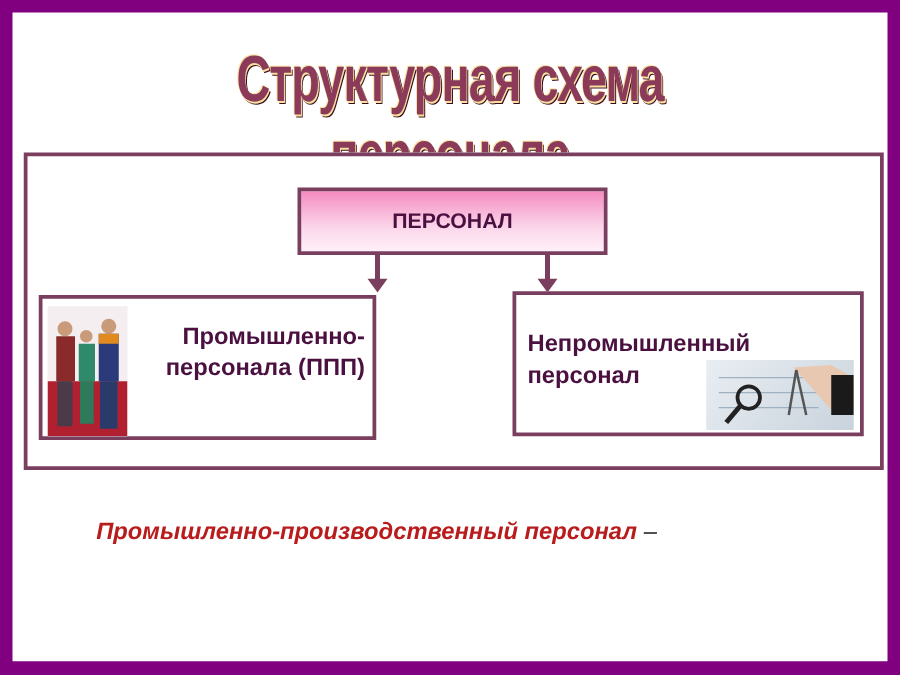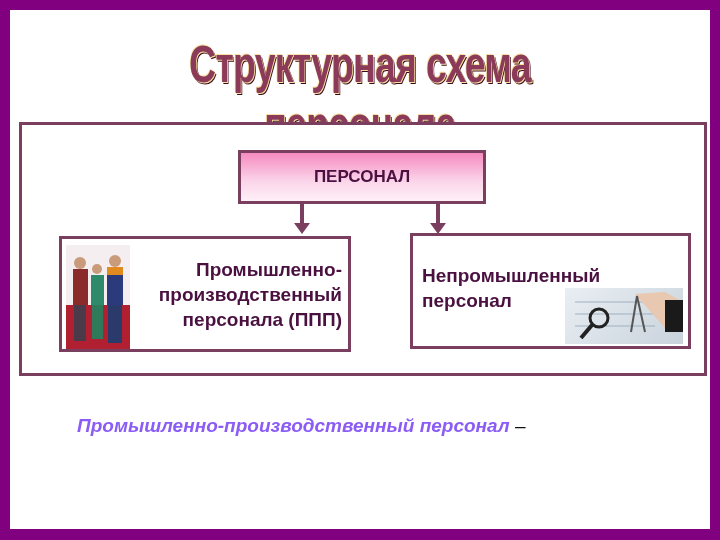--- a/index.html
+++ b/index.html
@@ -34,38 +34,38 @@
   .arrow { position:absolute; width:4px; background:#7a3e5e; }
   .arrow::after {
     content:""; position:absolute; left:-6px; bottom:-10px;
     border-left:8px solid transparent; border-right:8px solid transparent;
     border-top:11px solid #7a3e5e;
   }
   .box {
     position:absolute; border:3px solid #7a3e5e; box-sizing:border-box;
     background:#fff;
   }
-  .box-left { left:21px; top:226px; width:292px; height:116px;margin-left:28px; }
+  .box-left { left:21px; top:226px; width:270px; height:116px; }
   .box-right { left:400px; top:223px; width:281px; height:116px;padding-left:24px; }
   .box-label { position:absolute; font-weight:bold; font-size:19px; color:#4a1040; line-height:25px; }
   .box-left .box-label { right:6px; top:18px; text-align:right; }
   .box-right .box-label { left:9px; top:27px; text-align:left; }
   .photo-workers {
     position:absolute; left:4px; top:6px; width:64px; height:104px;
     background:#f4eef0;
   }
   .photo-analyst {
     position:absolute; left:152px; top:52px; width:118px; height:56px;
     background:linear-gradient(135deg,#e9eef3,#c9d3dc);
   }
   .definition {
     position:absolute; left:67px; top:402px; width:610px;
     font-size:19px; line-height:28px; color:#111; font-style:italic;
   }
-  .definition .term { font-weight:bold; color:#8b5cf6; }
+  .definition .term { font-weight:bold; color:#b91c1c; }
 </style>
 </head>
 <body>
 
 <div class="slide">
   <div class="title">Структурная схема персонала</div>
 
   <div class="frame"></div>
 
   <div class="root">
@@ -86,21 +86,20 @@
         <rect x="25" y="30" width="13" height="30" fill="#2e8a6a"></rect>
         <rect x="26" y="60" width="11" height="34" fill="#2e7a5a"></rect>
         <circle cx="49" cy="16" r="6" fill="#c99b7a"></circle>
         <rect x="41" y="22" width="16" height="38" fill="#2a3a7a"></rect>
         <rect x="41" y="22" width="16" height="8" fill="#e08a20"></rect>
         <rect x="42" y="60" width="14" height="38" fill="#2a3a6a"></rect>
       </svg>
     </div>
     <div class="box-label">
       <div>Промышленно-</div>
-      <div>производственный</div>
       <div>персонала (ППП)</div>
     </div>
   </div>
 
   <div class="box box-right">
     <div class="box-label">
       <div>Непромышленный</div>
       <div>персонал</div>
     </div>
     <div class="photo-analyst">

